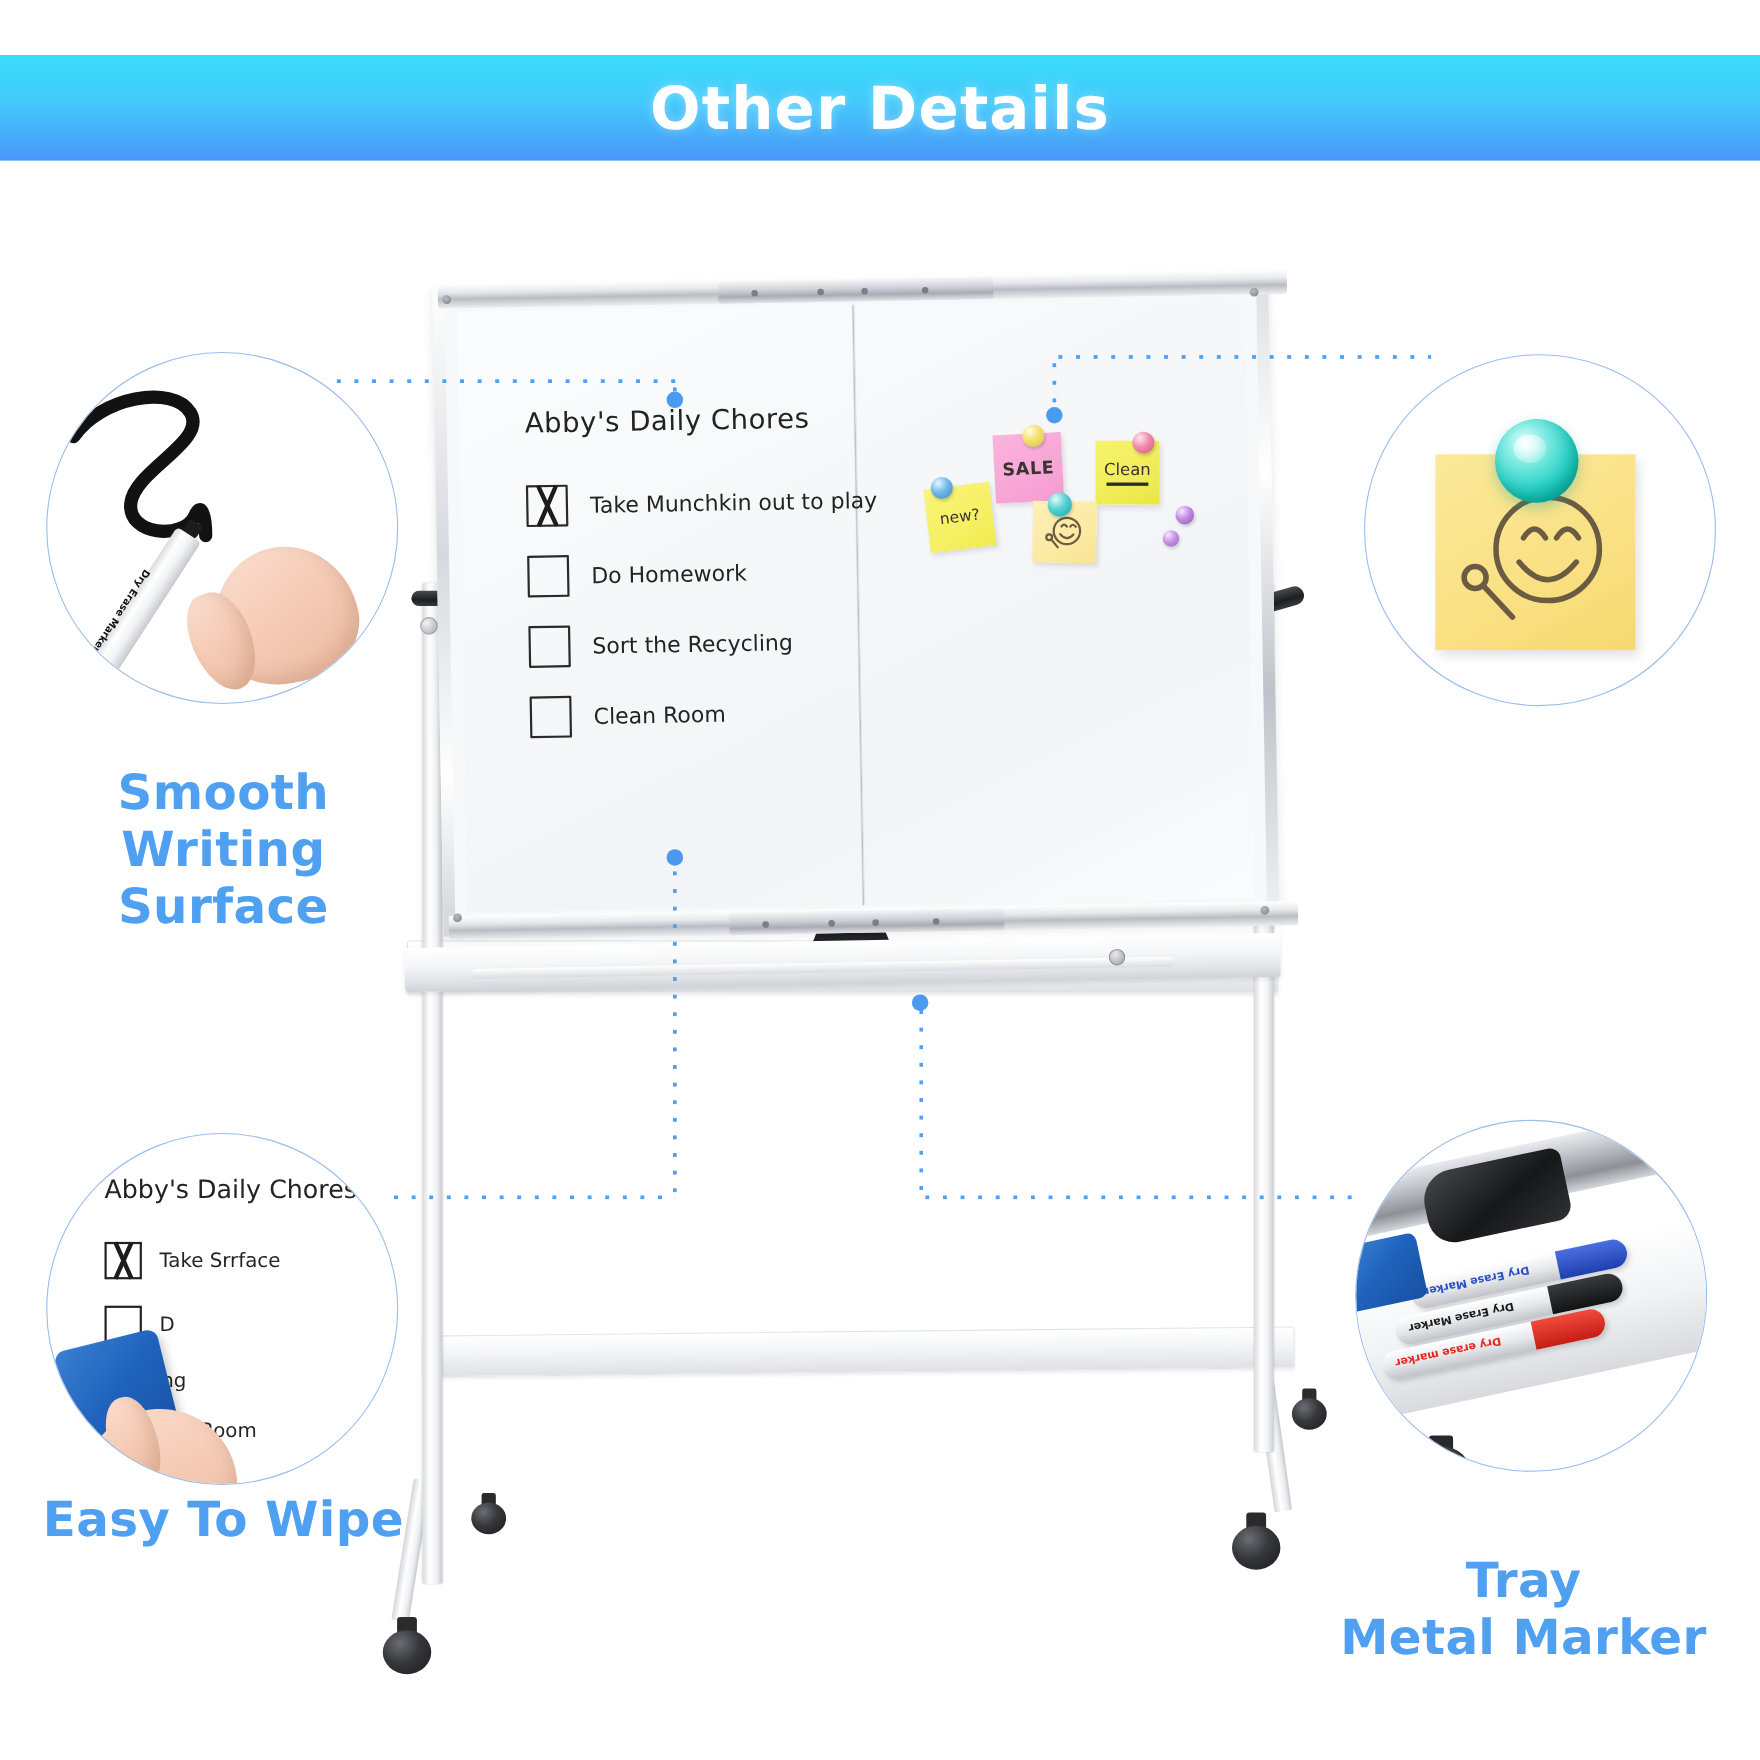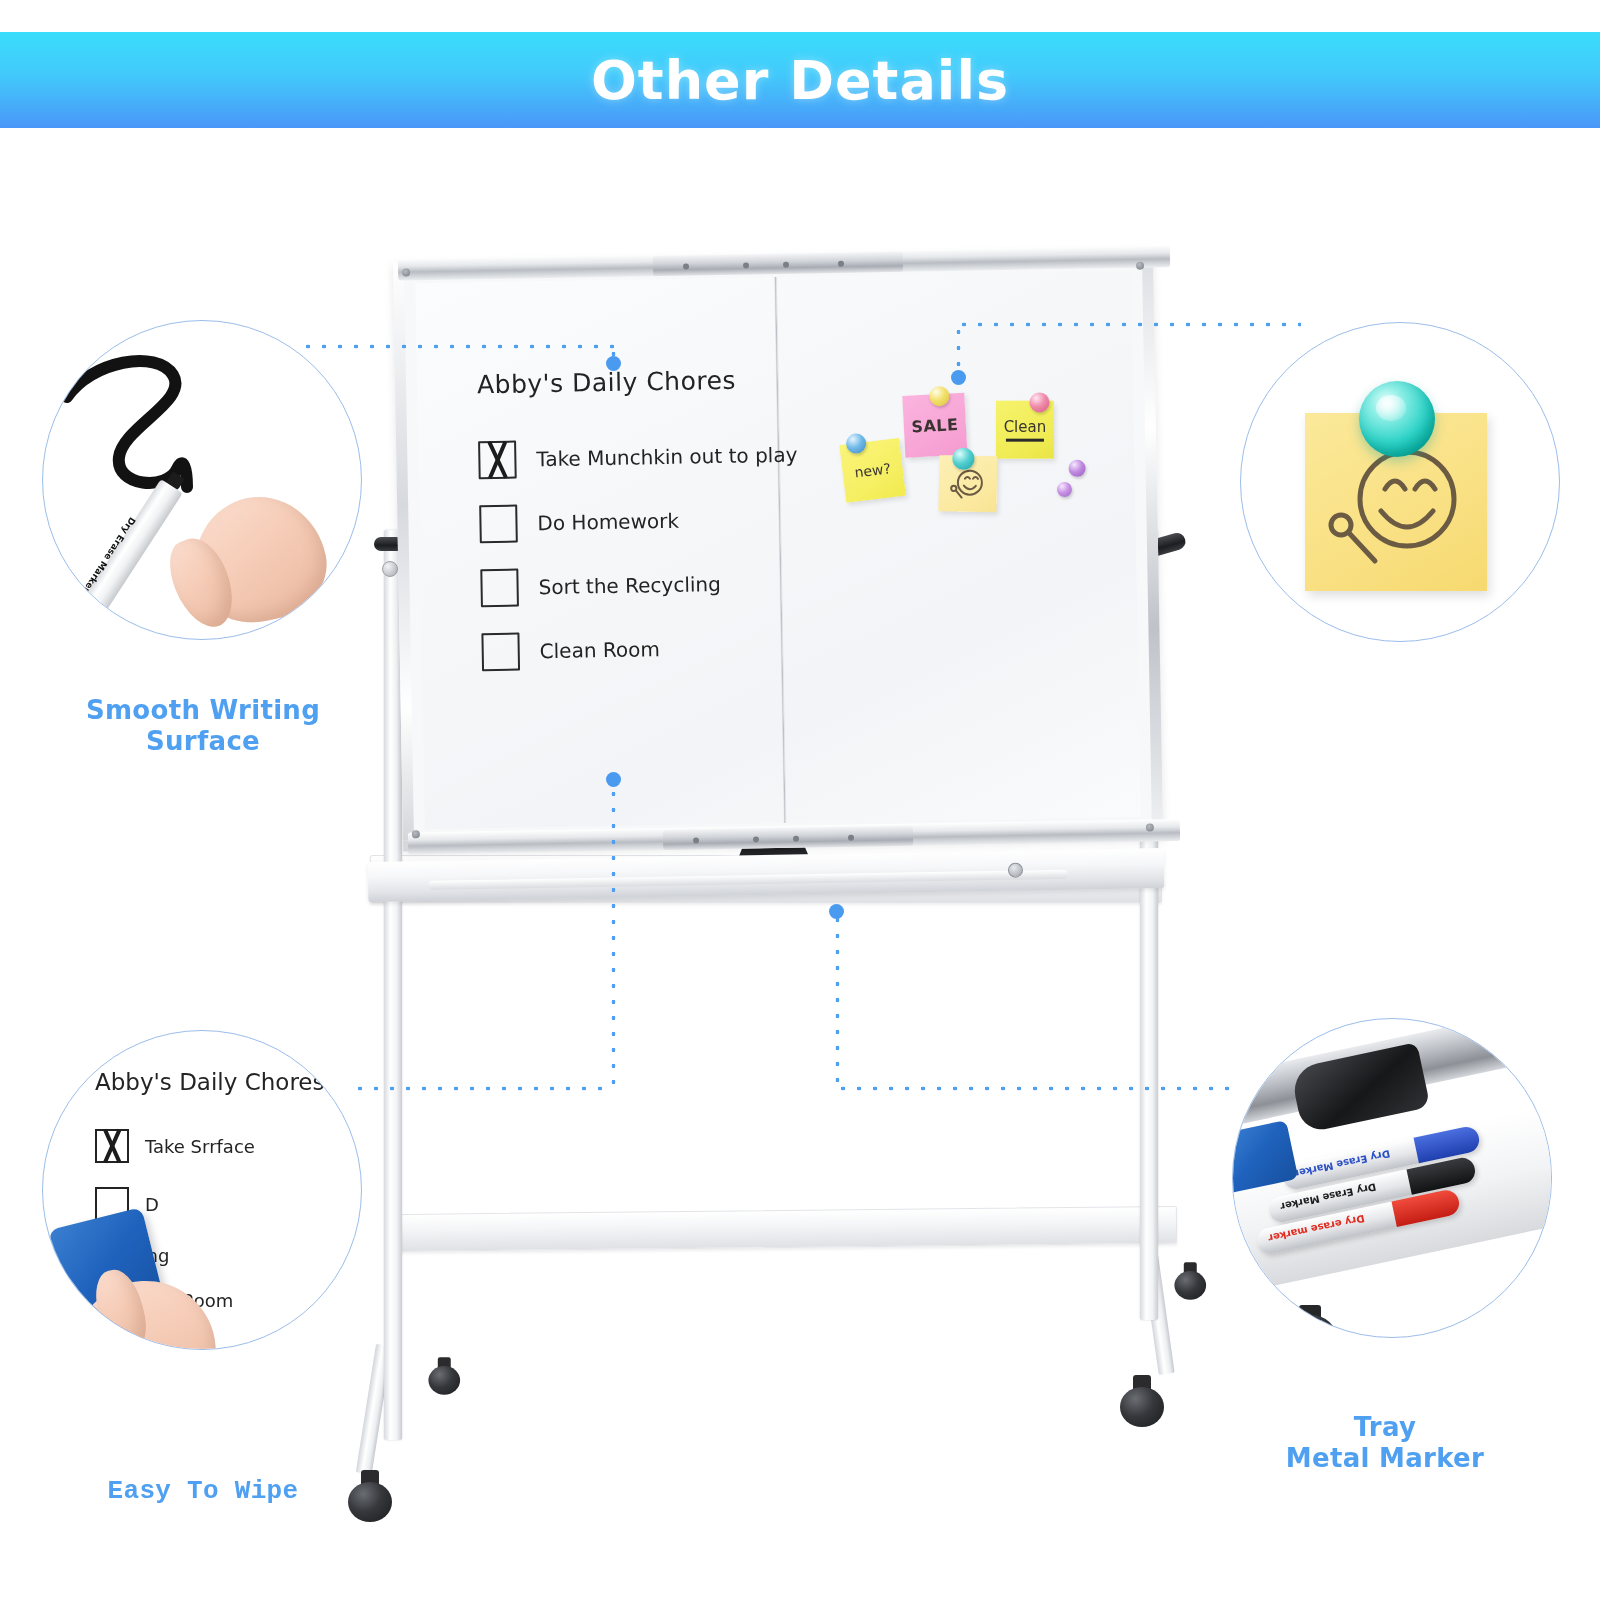--- a/index.html
+++ b/index.html
@@ -12,21 +12,21 @@
     height: 1600px;
     position: relative;
     overflow: hidden;
     font-family: "Liberation Sans", sans-serif;
   }
 
   
   .banner {
     position: absolute;
     left: 0;
-    top: 32px;
+    top: 50px;
     width: 1600px;
     height: 96px;
     background: linear-gradient(180deg, #3ADDFB 0%, #42C9FB 45%, #4A97F8 100%);
     display: flex;
     align-items: center;
     justify-content: center;
   }
   .banner-title {
     color: #ffffff;
     font-size: 54px;
@@ -296,30 +296,30 @@
     box-shadow: 0 0 0 1px rgba(255,255,255,0.6);
   }
   .fc-tl { left: 42px;   top: 320px;  width: 318px; height: 318px; }
   .fc-tr { left: 1240px; top: 322px;  width: 318px; height: 318px; }
   .fc-bl { left: 42px;   top: 1030px; width: 318px; height: 318px; }
   .fc-br { left: 1232px; top: 1018px; width: 318px; height: 318px; }
 
   .caption {
     position: absolute;
     color: #4FA0F0;
-    font-size: 26px;
+    font-size: 44px;
     font-weight: bold;
     text-align: center;
     line-height: 1.18;
     font-family: "DejaVu Sans", sans-serif;
     letter-spacing: 0.3px;
   }
   .cap-tl { left: 18px;   top: 695px;  width: 370px; }
   .cap-tr { left: 1168px; top: 695px;  width: 420px; }
-  .cap-bl { left: 18px;   top: 1476px; width: 370px; font-family: Liberation Mono, monospace; }
+  .cap-bl { left: 18px;   top: 1356px; width: 370px; }
   .cap-br { left: 1180px; top: 1412px; width: 410px; }
 
   
   .squiggle { position: absolute; left: 18px; top: 28px; }
   .hand {
     position: absolute;
     background: linear-gradient(150deg, #fbded0 0%, #f6cdb8 45%, #e9b79e 100%);
     border-radius: 50% 50% 46% 46% / 58% 58% 42% 42%;
     box-shadow: inset -6px -8px 14px rgba(190,140,115,0.35);
   }

